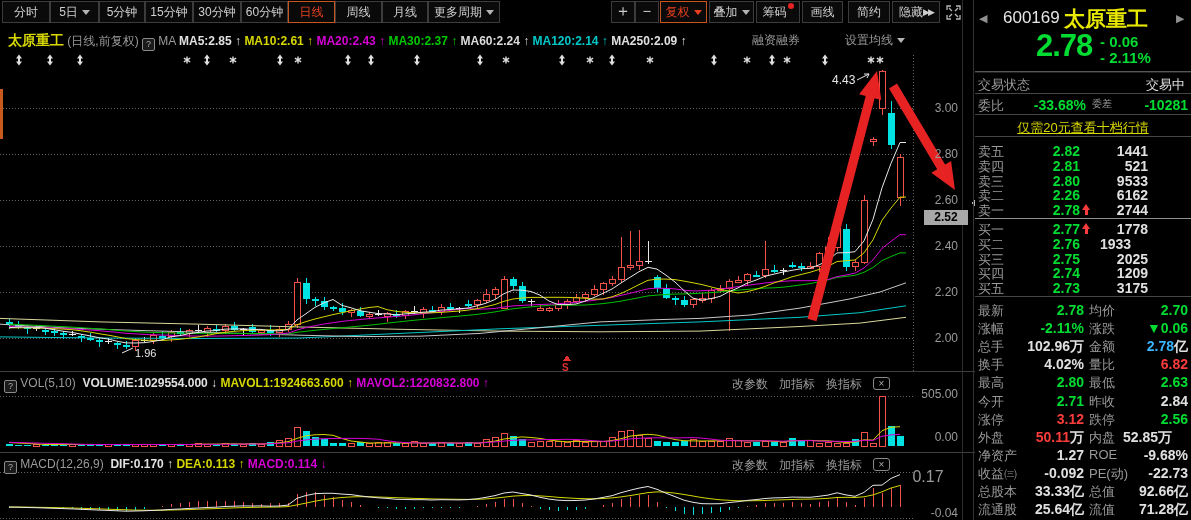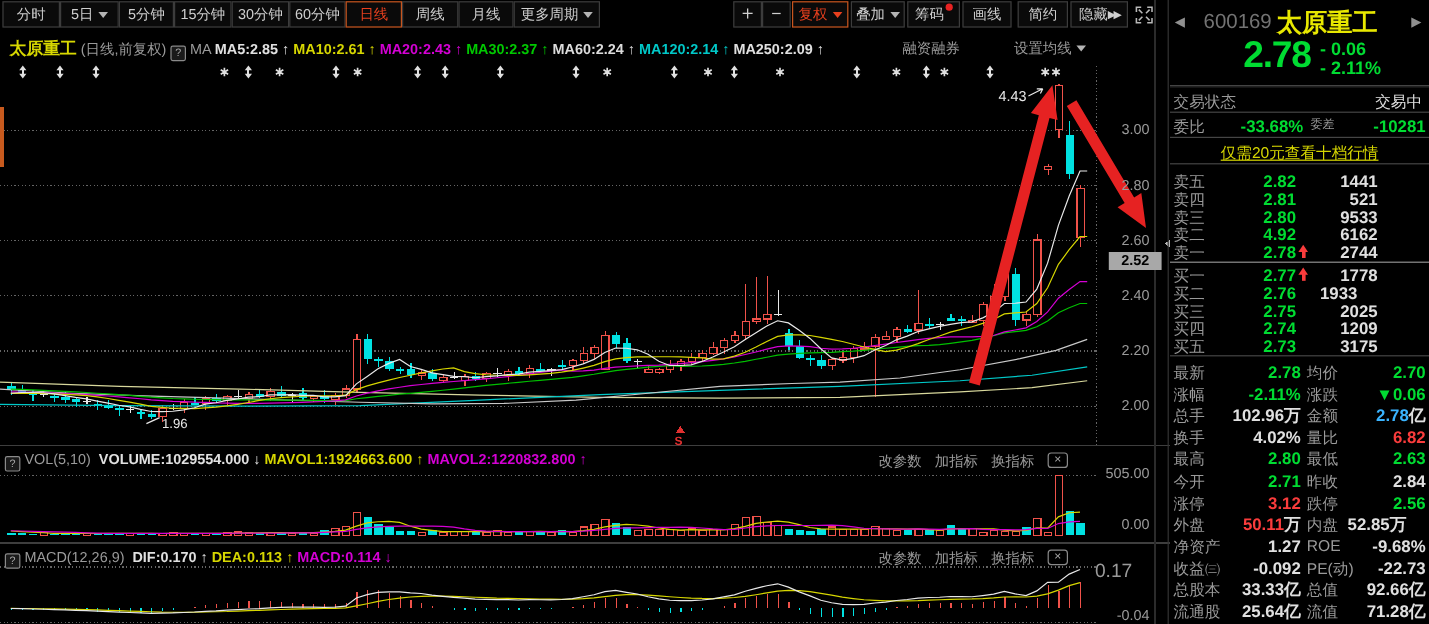--- a/index.html
+++ b/index.html
@@ -539,21 +539,21 @@
 <div class="r lbl" style="left:826px;top:376px;font-size:12px">换指标</div>
 <div class="r" style="left:873px;top:377px;width:17px;height:13px;border:1px solid #8a8a8a;border-radius:3px;color:#aaa;font-size:10px;line-height:11px;text-align:center">×</div>
 <div class="a" style="left:4px;top:456px;height:16px;line-height:16px;font-size:12px;white-space:nowrap"><span class="qicon">?</span> <span style="color:#9a9a9a;">MACD(12,26,9) </span><span style="color:#e0e0e0;font-weight:bold">&nbsp;DIF:0.170 ↑ </span><span style="color:#d6d600;font-weight:bold">DEA:0.113 ↑ </span><span style="color:#d400d4;font-weight:bold">MACD:0.114 ↓</span></div>
 <div class="r lbl" style="left:732px;top:457px;font-size:12px">改参数</div>
 <div class="r lbl" style="left:779px;top:457px;font-size:12px">加指标</div>
 <div class="r lbl" style="left:826px;top:457px;font-size:12px">换指标</div>
 <div class="r" style="left:873px;top:458px;width:17px;height:13px;border:1px solid #8a8a8a;border-radius:3px;color:#aaa;font-size:10px;line-height:11px;text-align:center">×</div>
 <div class="a" style="left:973px;top:0;width:1px;height:520px;background:#333"></div>
 <div class="r" style="left:979px;top:12px;color:#909090;font-size:11px">◀</div>
 <div class="r" style="left:1176px;top:12px;color:#909090;font-size:11px">▶</div>
-<div class="r" style="left:1003px;top:8px;color:#737373;font-size:17px">600169</div>
+<div class="r" style="left:1003px;top:8px;color:#e5e5e5;font-size:17px">600169</div>
 <div class="r" style="left:1064px;top:5px;color:#e8e800;font-size:21px;font-weight:bold">太原重工</div>
 <div class="r g num" style="left:1036px;top:28px;font-size:31px;letter-spacing:-1px">2.78</div>
 <div class="r g num" style="left:1100px;top:33px;font-size:15px">- 0.06</div>
 <div class="r g num" style="left:1100px;top:49px;font-size:15px">- 2.11%</div>
 <div class="a" style="left:975px;top:71px;width:216px;height:1px;background:#555"></div>
 <div class="a" style="left:975px;top:72px;width:216px;height:1px;background:#222"></div>
 <div class="a" style="left:975px;top:93px;width:216px;height:1px;background:#454545"></div>
 <div class="a" style="left:975px;top:114px;width:216px;height:1px;background:#454545"></div>
 <div class="a" style="left:975px;top:136px;width:216px;height:1px;background:#454545"></div>
 <div class="r lbl" style="left:978px;top:76px;font-size:13px">交易状态</div>
@@ -566,21 +566,21 @@
 <div class="r lbl" style="left:978px;top:143px;font-size:13px">卖五</div>
 <div class="r g num" style="left:1030px;top:143px;width:50px;text-align:right;font-size:14px">2.82</div>
 <div class="r w num" style="left:1100px;top:143px;width:48px;text-align:right;font-size:14px">1441</div>
 <div class="r lbl" style="left:978px;top:158px;font-size:13px">卖四</div>
 <div class="r g num" style="left:1030px;top:158px;width:50px;text-align:right;font-size:14px">2.81</div>
 <div class="r w num" style="left:1100px;top:158px;width:48px;text-align:right;font-size:14px">521</div>
 <div class="r lbl" style="left:978px;top:173px;font-size:13px">卖三</div>
 <div class="r g num" style="left:1030px;top:173px;width:50px;text-align:right;font-size:14px">2.80</div>
 <div class="r w num" style="left:1100px;top:173px;width:48px;text-align:right;font-size:14px">9533</div>
 <div class="r lbl" style="left:978px;top:187px;font-size:13px">卖二</div>
-<div class="r g num" style="left:1030px;top:187px;width:50px;text-align:right;font-size:14px">4.92</div>
+<div class="r g num" style="left:1030px;top:187px;width:50px;text-align:right;font-size:14px">2.26</div>
 <div class="r w num" style="left:1100px;top:187px;width:48px;text-align:right;font-size:14px">6162</div>
 <div class="r lbl" style="left:978px;top:202px;font-size:13px">卖一</div>
 <div class="r g num" style="left:1030px;top:202px;width:50px;text-align:right;font-size:14px">2.78</div>
 <div class="ua" style="left:1082px;top:204px"></div>
 <div class="r w num" style="left:1100px;top:202px;width:48px;text-align:right;font-size:14px">2744</div>
 <div class="a" style="left:975px;top:218px;width:216px;height:1px;background:#909090"></div>
 <div class="r lbl" style="left:978px;top:221px;font-size:13px">买一</div>
 <div class="r g num" style="left:1030px;top:221px;width:50px;text-align:right;font-size:14px">2.77</div>
 <div class="ua" style="left:1082px;top:223px"></div>
 <div class="r w num" style="left:1100px;top:221px;width:48px;text-align:right;font-size:14px">1778</div>

